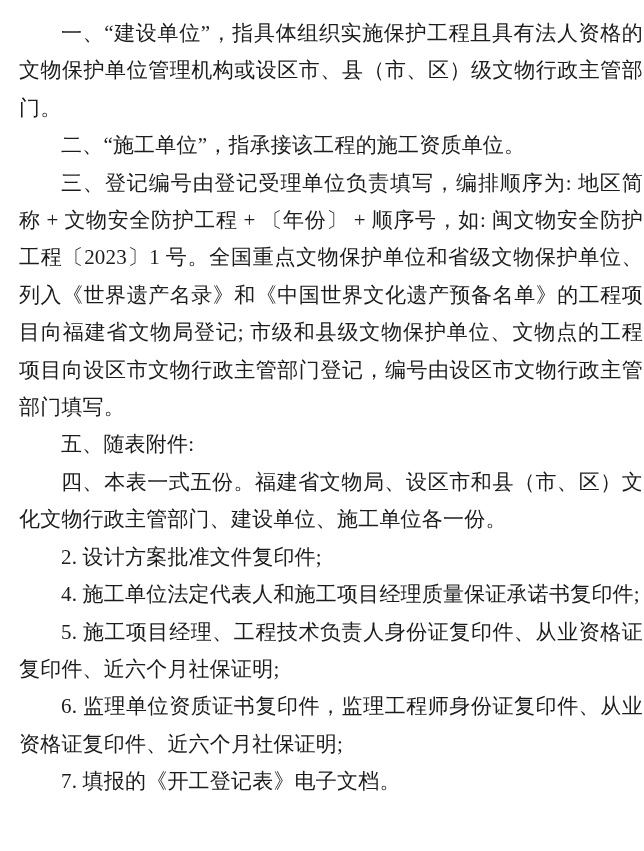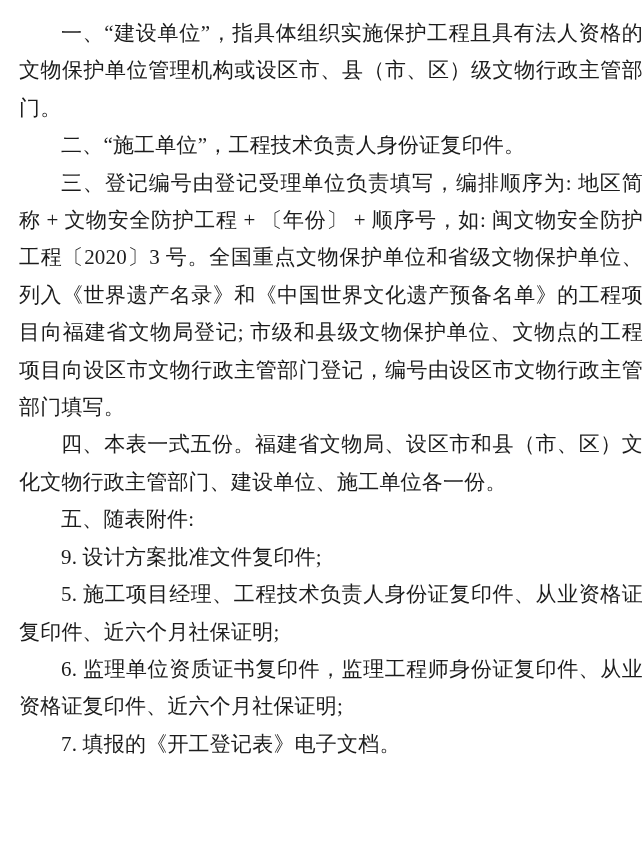--- a/index.html
+++ b/index.html
@@ -31,22 +31,23 @@
     color: #1c1c1c;
     font-family: "Liberation Serif", "DejaVu Serif", serif;
   }
 </style>
 </head>
 <body>
 
 <div class="page" style="background: rgb(255, 255, 255); color: rgb(28, 28, 28); padding-left: 19px;">
   <div class="doc-body">
       <p class="note">一、“建设单位”，指具体组织实施保护工程且具有法人资格的文物保护单位管理机构或设区市、县（市、区）级文物行政主管部门。</p>
-      <p class="note">二、“施工单位”，工程技术负责人身份证复印件。</p>
-      <p class="note">三、登记编号由登记受理单位负责填写，编排顺序为: 地区简称 + 文物安全防护工程 + 〔年份〕 + 顺序号，如: 闽文物安全防护工程〔2020〕3 号。全国重点文物保护单位和省级文物保护单位、列入《世界遗产名录》和《中国世界文化遗产预备名单》的工程项目向福建省文物局登记; 市级和县级文物保护单位、文物点的工程项目向设区市文物行政主管部门登记，编号由设区市文物行政主管部门填写。</p>
+      <p class="note">二、“施工单位”，指承接该工程的施工资质单位。</p>
+      <p class="note">三、登记编号由登记受理单位负责填写，编排顺序为: 地区简称 + 文物安全防护工程 + 〔年份〕 + 顺序号，如: 闽文物安全防护工程〔2023〕1 号。全国重点文物保护单位和省级文物保护单位、列入《世界遗产名录》和《中国世界文化遗产预备名单》的工程项目向福建省文物局登记; 市级和县级文物保护单位、文物点的工程项目向设区市文物行政主管部门登记，编号由设区市文物行政主管部门填写。</p>
+      <p class="note">五、随表附件:</p>
       <p class="note">四、本表一式五份。福建省文物局、设区市和县（市、区）文化文物行政主管部门、建设单位、施工单位各一份。</p>
-      <p class="note">五、随表附件:</p>
-      <p class="note">9. 设计方案批准文件复印件;</p>
+      <p class="note">2. 设计方案批准文件复印件;</p>
+      <p class="note">4. 施工单位法定代表人和施工项目经理质量保证承诺书复印件;</p>
       <p class="note">5. 施工项目经理、工程技术负责人身份证复印件、从业资格证复印件、近六个月社保证明;</p>
       <p class="note">6. 监理单位资质证书复印件，监理工程师身份证复印件、从业资格证复印件、近六个月社保证明;</p>
       <p class="note">7. 填报的《开工登记表》电子文档。</p>
     </div>
 </div>
 
 </body></html>

